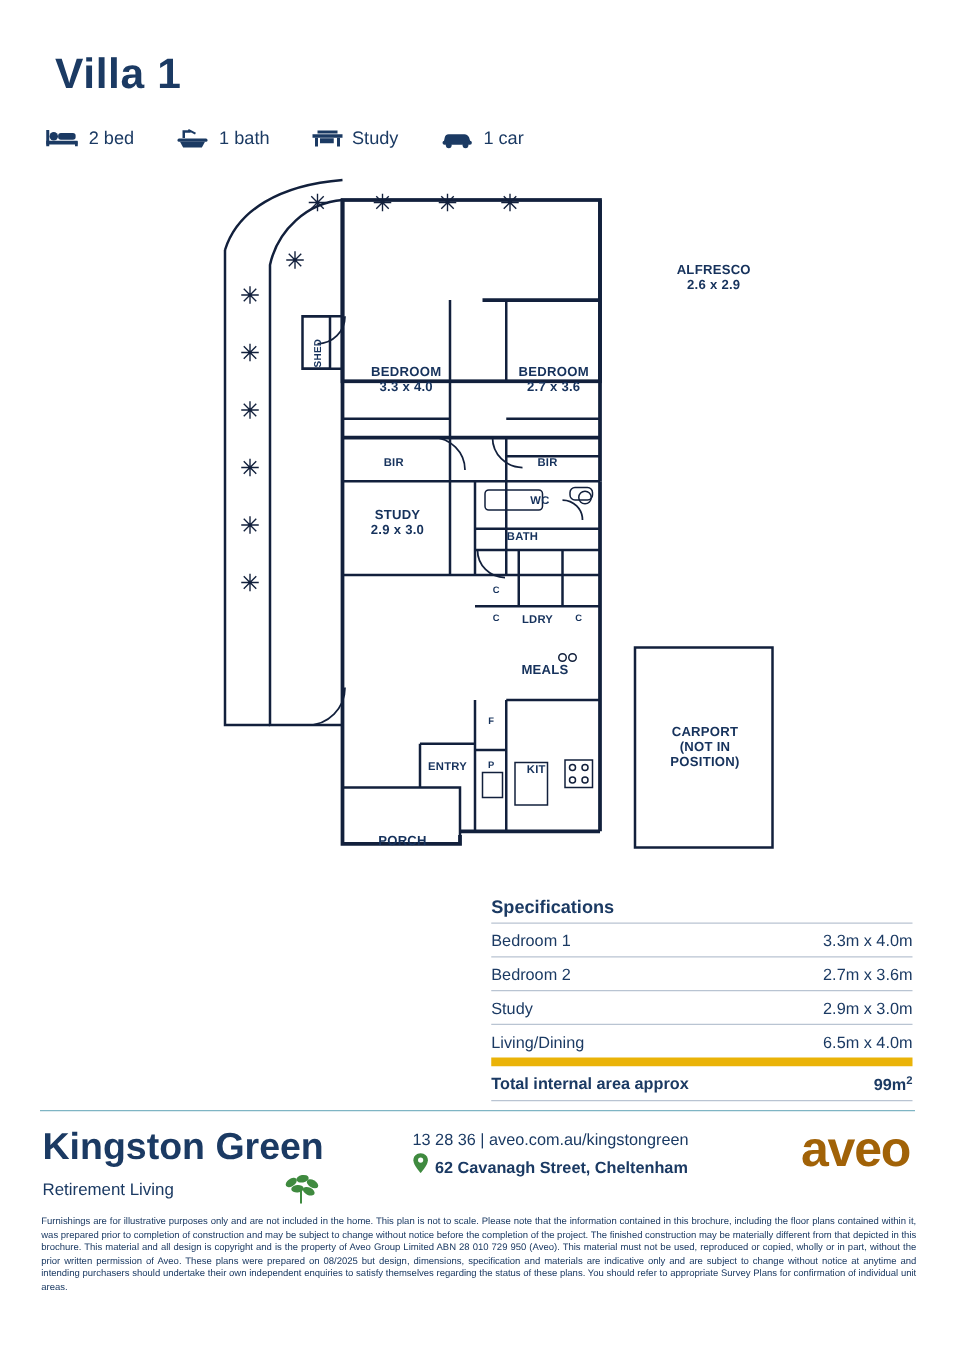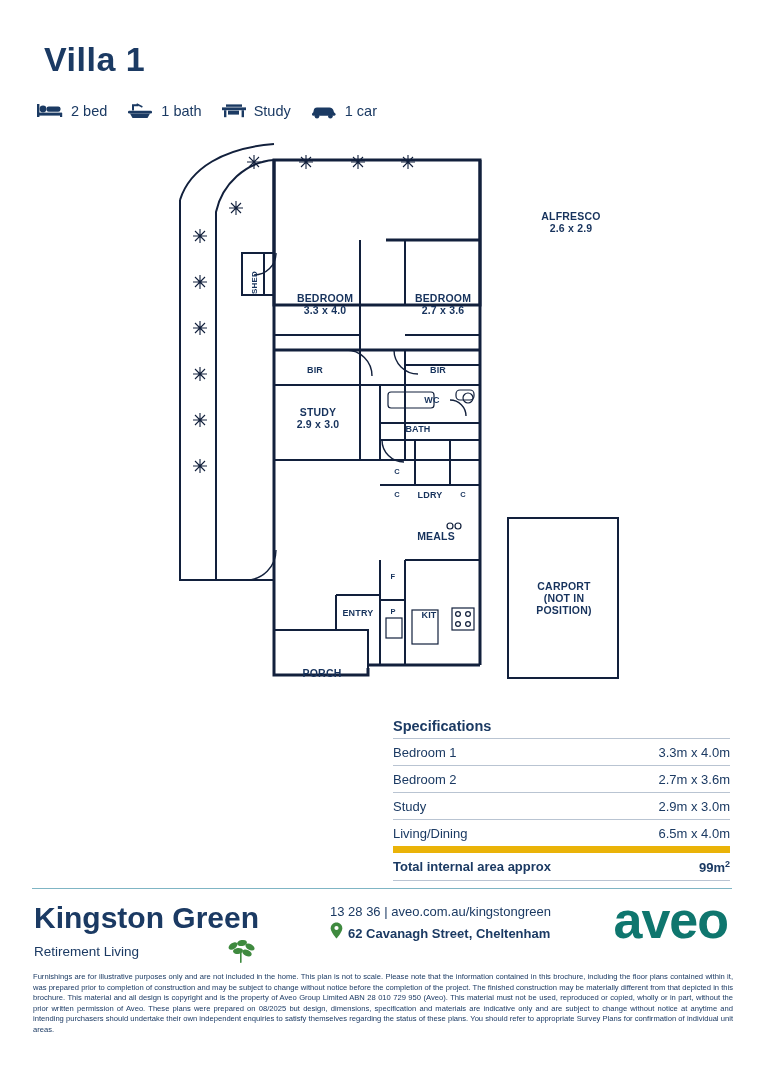--- a/index.html
+++ b/index.html
@@ -29,21 +29,21 @@
     font-weight: bold;
     letter-spacing: 0.5px;
     color: #1b3a63;
   }
   .features {
     position: absolute;
     left: 36px;
     top: 102px;
     display: flex;
     align-items: flex-end;
-    gap: 10px;
+    gap: 24px;
     color: #1b3a63;
     font-size: 14.5px;
   }
   .feature {
     display: flex;
     align-items: center;
     gap: 7px;
     margin-right: 9px;
   }
   .feature svg { display: block; }
@@ -149,23 +149,23 @@
   .contact .line2 {
     display: flex;
     align-items: center;
     gap: 5px;
     font-weight: bold;
   }
   .aveo {
     position: absolute;
     right: 36px;
     top: 898px;
-    font-size: 52px;
-    font-weight: bold;
-    color: #0f766e;
+    font-size: 40px;
+    font-weight: bold;
+    color: #a16207;
     letter-spacing: -1px;
     line-height: 44px;
   }
   .disclaimer {
     position: absolute;
     left: 33px;
     top: 972px;
     width: 700px;
     font-size: 7.6px;
     line-height: 10.6px;

